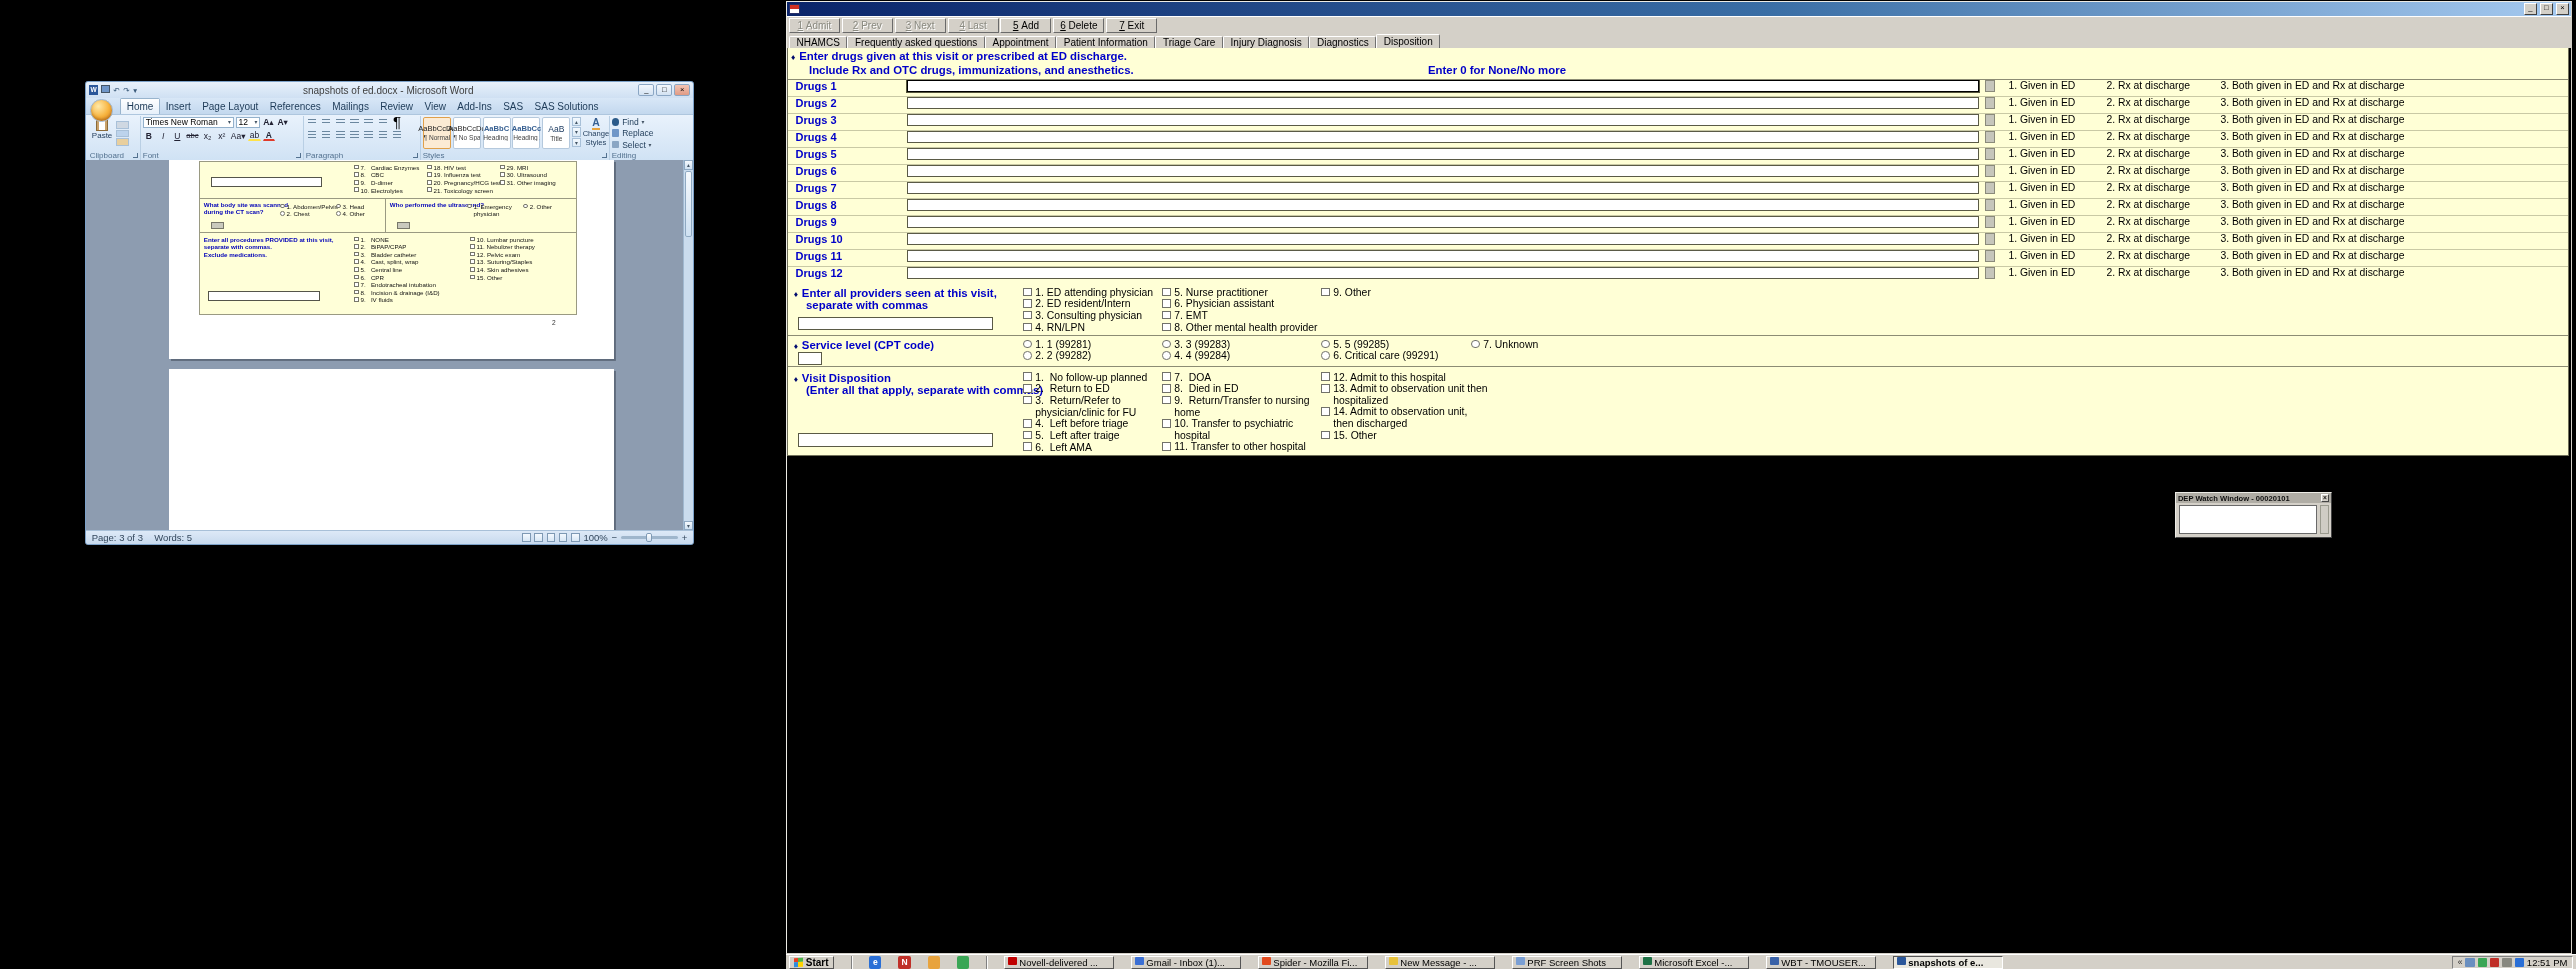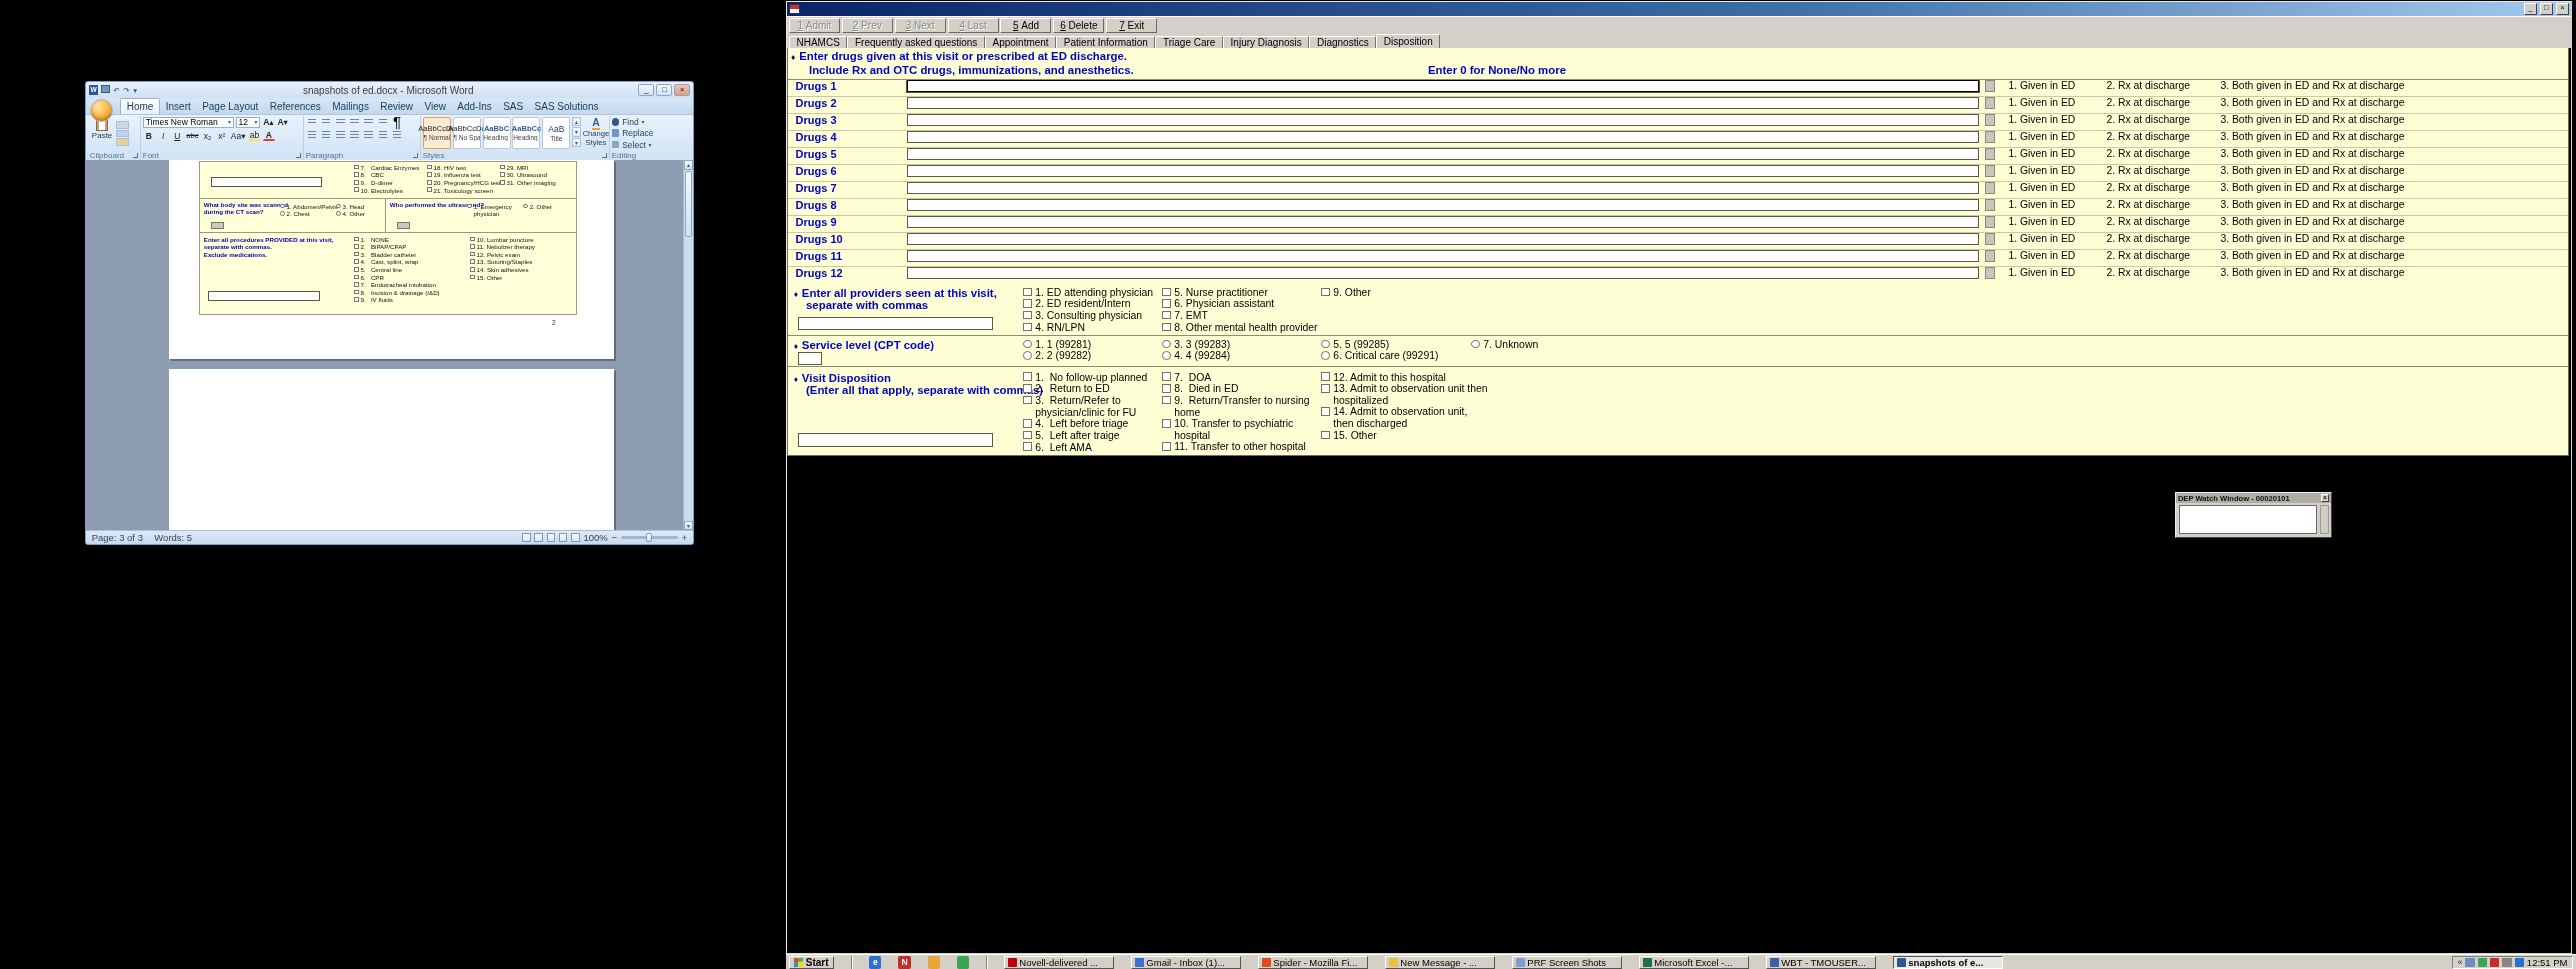--- a/index.html
+++ b/index.html
@@ -84,21 +84,21 @@
   .taskbar{position:absolute;left:786px;top:954px;width:1790px;height:16px;background:#d4d0c8;
     border-top:0.9px solid #fff;display:flex;align-items:center;gap:17px;padding:0 2.8px;}
   .start-btn{height:13.3px;display:flex;align-items:center;gap:2.8px;padding:0 4.7px;background:#d4d0c8;
     border:0.9px solid;border-color:#fff #555 #555 #fff;font-weight:bold;font-size:10px;flex:none;}
   .winflag{width:8.5px;height:8.5px;display:grid;grid-template-columns:1fr 1fr;grid-template-rows:1fr 1fr;
     transform:skewY(-4deg);flex:none;}
   .winflag i{display:block;} .wf1{background:#ea3e23;} .wf2{background:#4cb648;} .wf3{background:#2f8cdd;} .wf4{background:#ffd400;}
   .tb-sep{width:0.9px;height:12.3px;background:#808080;box-shadow:0.9px 0 0 #fff;flex:none;}
   .ql-icon{width:12.3px;height:12.3px;font-size:8.5px;font-weight:bold;color:#fff;display:flex;
     align-items:center;justify-content:center;border-radius:1.9px;flex:none;}
-  .taskbtn{width:110px;height:13.3px;display:flex;align-items:center;gap:2.8px;padding:0 2.8px;background:#d4d0c8;
+  .taskbtn{width:110px;height:13.3px;display:flex;gap:2.8px;padding:0 2.8px;background:#d4d0c8;
     border:0.9px solid;border-color:#fff #555 #555 #fff;font-size:9.5px;overflow:hidden;flex:none;}
   .taskbtn.active{border-color:#555 #fff #fff #555;background:#e9e7df;font-weight:bold;}
   .tb-ic{width:8.5px;height:8.5px;flex:none;border-radius:0.9px;}
   .taskbtn .lbl{white-space:nowrap;overflow:hidden;text-overflow:ellipsis;}
   .tray{margin-left:auto;height:13.3px;display:flex;align-items:center;gap:2.8px;padding:0 4.7px;
     border:0.9px solid;border-color:#808080 #fff #fff #808080;font-size:9.5px;flex:none;}
   .tray-ic{width:9.5px;height:9.5px;border-radius:0.9px;flex:none;}
   .chev{font-size:8.5px;color:#222;}
 
   

